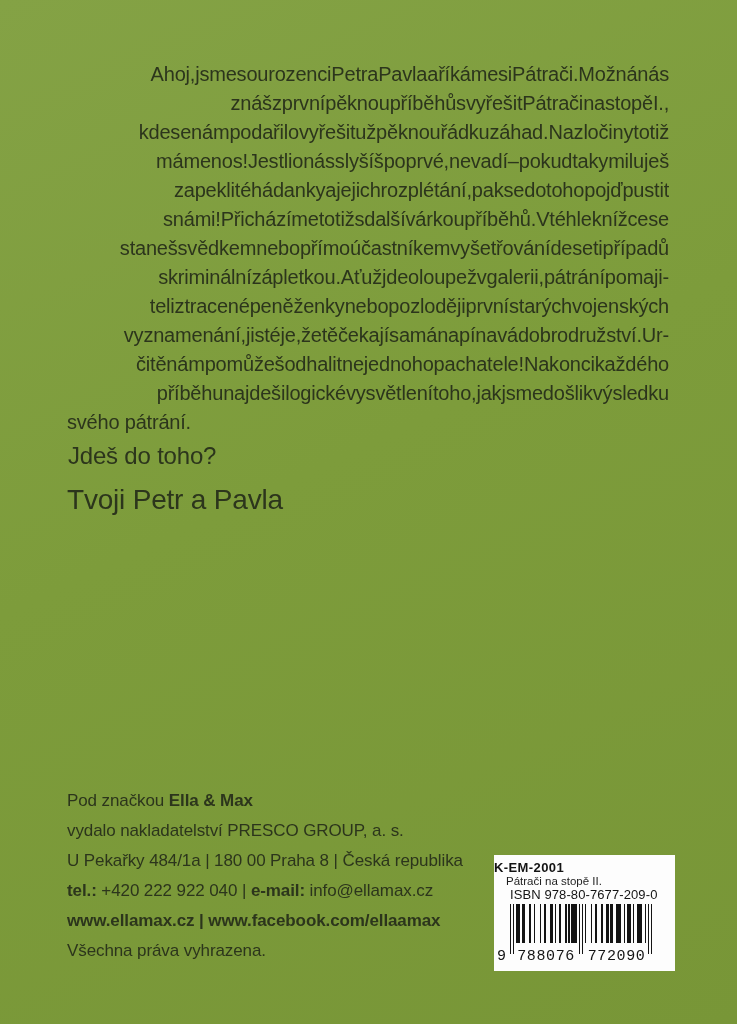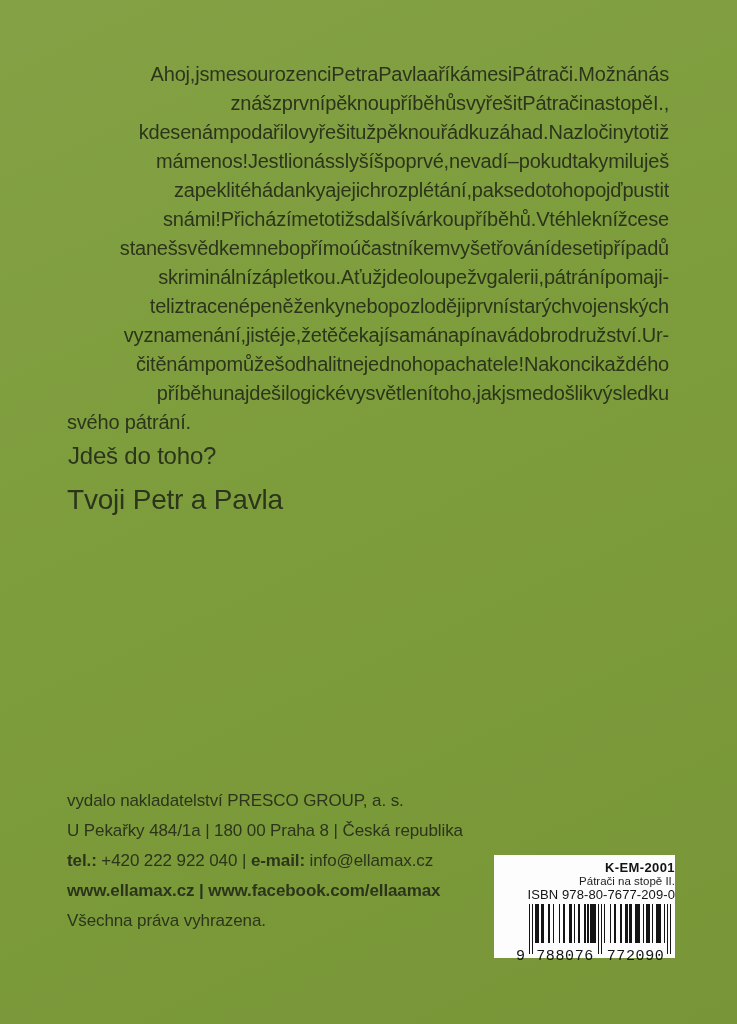--- a/index.html
+++ b/index.html
@@ -17,24 +17,24 @@
     font-weight:500;
   }
   .jline{display:flex;justify-content:flex-end;height:29px;overflow:hidden;white-space:nowrap;}
   .jline.jlast{display:block;}
   .cta{position:absolute;left:56px;top:442px;font-size:24px;letter-spacing:-0.2px;margin-left:12px;}
   .signature{position:absolute;left:67px;top:484px;font-size:28px;letter-spacing:-0.2px;}
   .imprint{position:absolute;left:67px;top:786px;font-size:17px;line-height:30px;letter-spacing:-0.1px;}
   .imprint .bold{font-weight:700;}
   .imprint-line{height:30px;white-space:nowrap;overflow:hidden;}
   .sticker{
-    position:absolute;left:494px;top:855px;width:181px;height:103px;
+    position:absolute;left:494px;top:855px;width:181px;height:116px;
     background:#fdfdfd;color:#141414;box-sizing:border-box;
-    display:flex;flex-direction:column;align-items:flex-end;
-    padding-top:5px;text-align:center;padding-left:8px;
+    display:flex;flex-direction:column;align-items:flex-start;
+    padding-top:5px;text-align:center;
   }
   .sticker .code{font-size:13px;font-weight:700;line-height:15px;letter-spacing:0.4px;}
   .sticker .btitle{font-size:11.5px;line-height:13px;color:#1e1e1e;margin-left:12px;}
   .sticker .isbn{font-size:13px;line-height:14px;white-space:nowrap;letter-spacing:0.1px;margin-left:16px;}
   .sticker svg{margin-top:2px;display:block;}
 </style>
 </head>
 <body>
 
 <div class="cover">
@@ -194,20 +194,21 @@
         <span>k</span>
         <span>výsledku</span>
       </div>
     <div class="jline jlast">svého pátrání.</div>
   </div>
 
   <div class="cta">Jdeš do toho?</div>
   <div class="signature">Tvoji Petr a Pavla</div>
 
   <div class="imprint">
+    <div class="imprint-line"><span>Pod značkou </span><span class="bold">Ella &amp; Max</span></div>
     <div class="imprint-line">vydalo nakladatelství PRESCO GROUP, a. s.</div>
     <div class="imprint-line">U Pekařky 484/1a | 180 00 Praha 8 | Česká republika</div>
     <div class="imprint-line"><span class="bold">tel.:</span><span> +420 222 922 040 | </span><span class="bold">e-mail:</span><span> info@ellamax.cz</span></div>
     <div class="imprint-line bold">www.ellamax.cz | www.facebook.com/ellaamax</div>
     <div class="imprint-line">Všechna práva vyhrazena.</div>
   </div>
 
   <div class="sticker">
     <div class="code">K-EM-2001</div>
     <div class="btitle">Pátrači na stopě II.</div>

